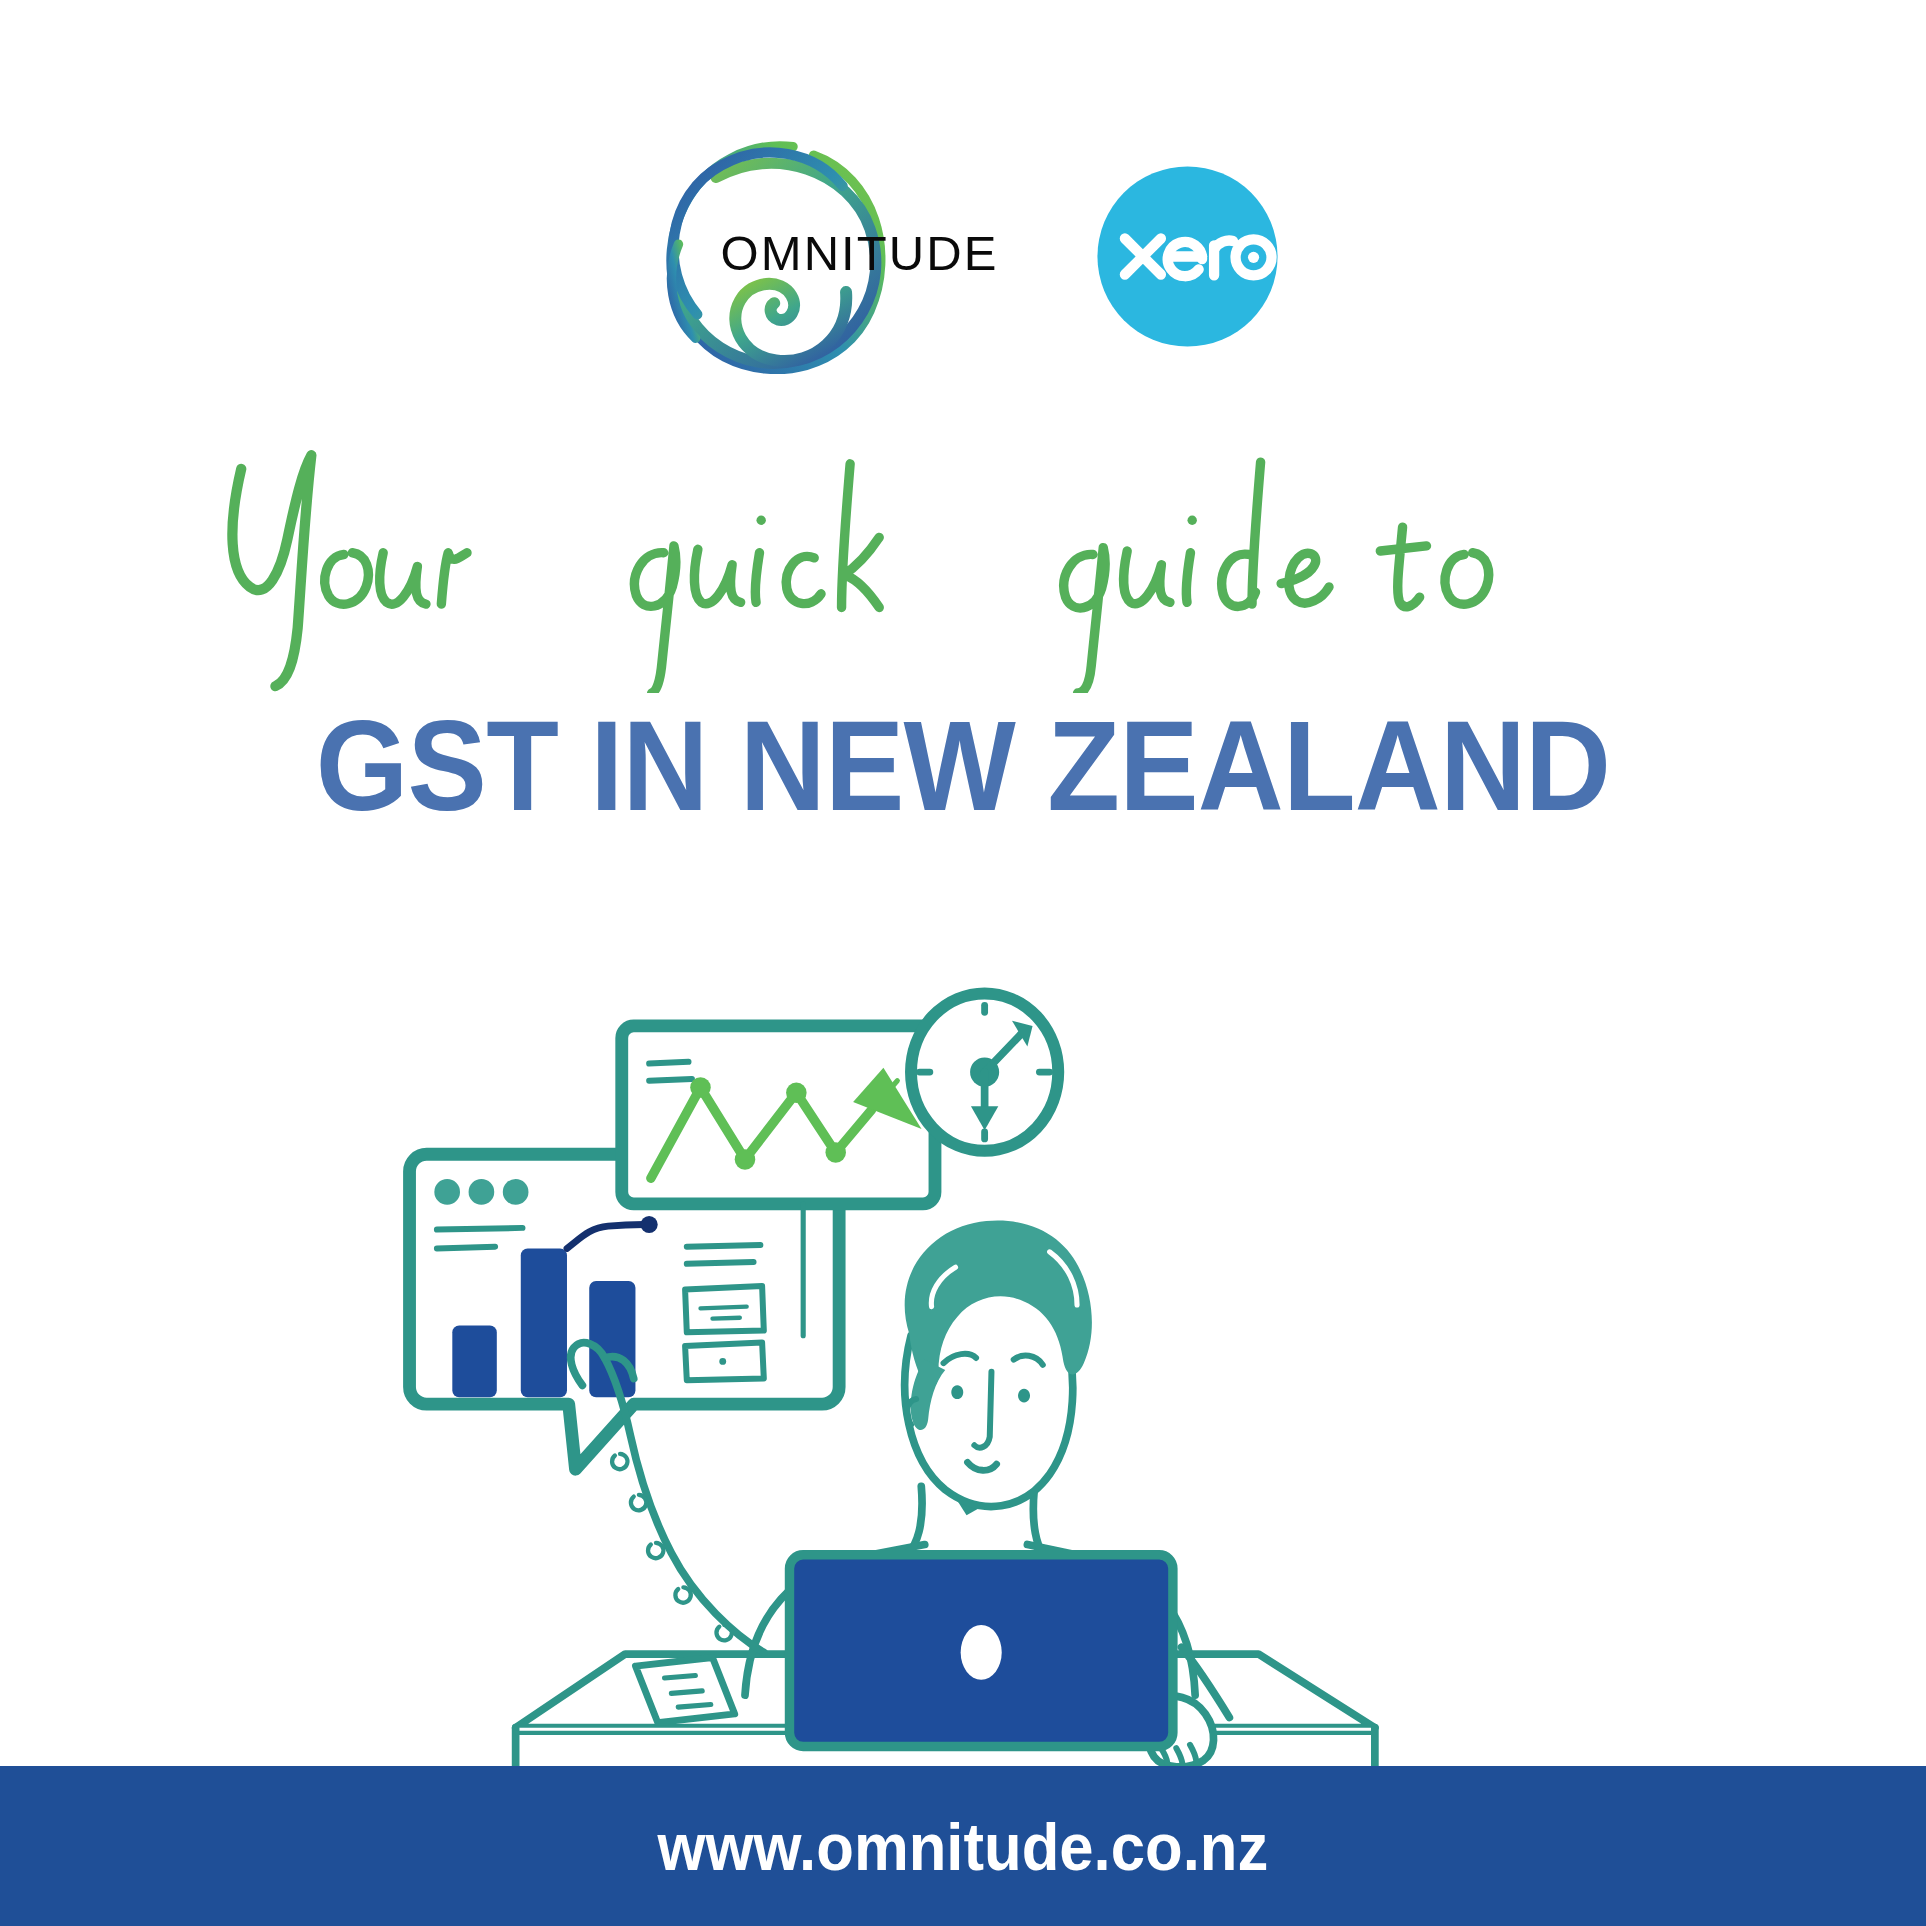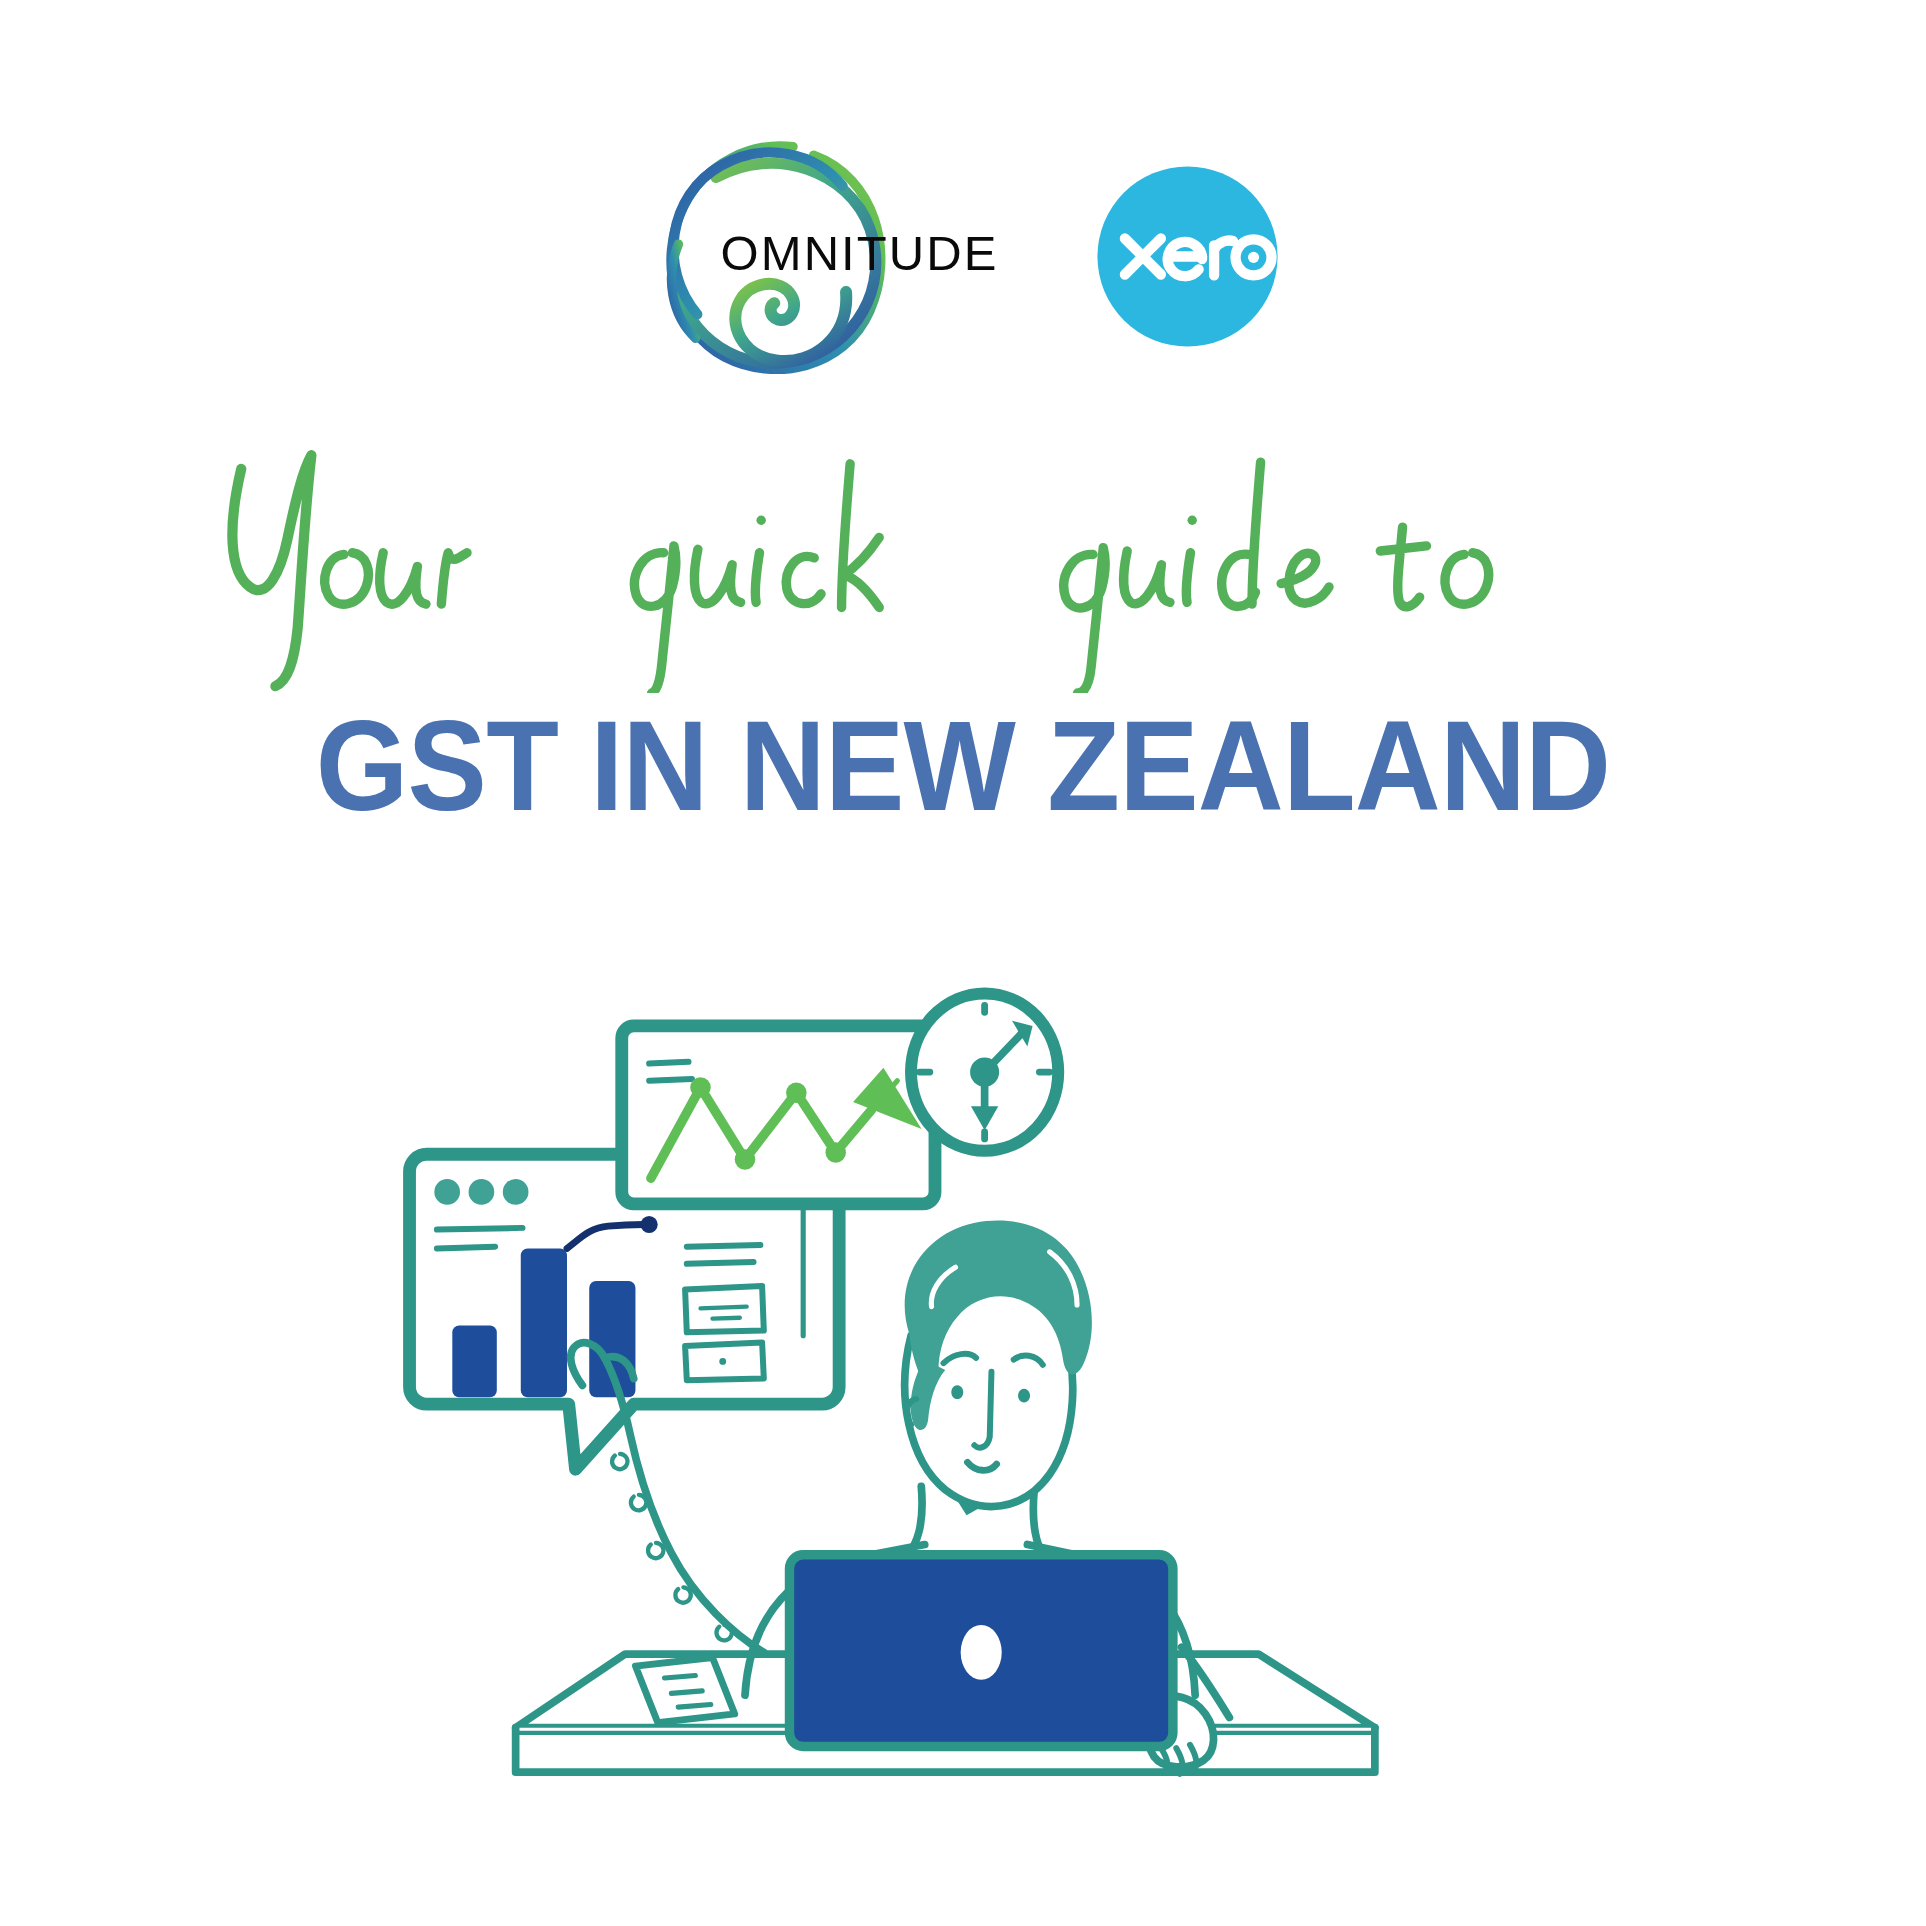--- a/index.html
+++ b/index.html
@@ -325,15 +325,18 @@
           <path d="M302 806 L392 796 L418 862 L328 872 Z" fill="#ffffff" stroke="#2E9589" stroke-width="8"></path>
           <path d="M336 820 L372 817" stroke="#2E9589" stroke-width="6"></path>
           <path d="M344 838 L380 835" stroke="#2E9589" stroke-width="6"></path>
           <path d="M352 854 L390 851" stroke="#2E9589" stroke-width="6"></path>
         </g>
 
       </g>
     </svg>
   </div>
 
+  <div class="footer-band">
+    <div class="footer-url">www.omnitude.co.nz</div>
+  </div>
 
 </div>
 
 
 </body></html>

